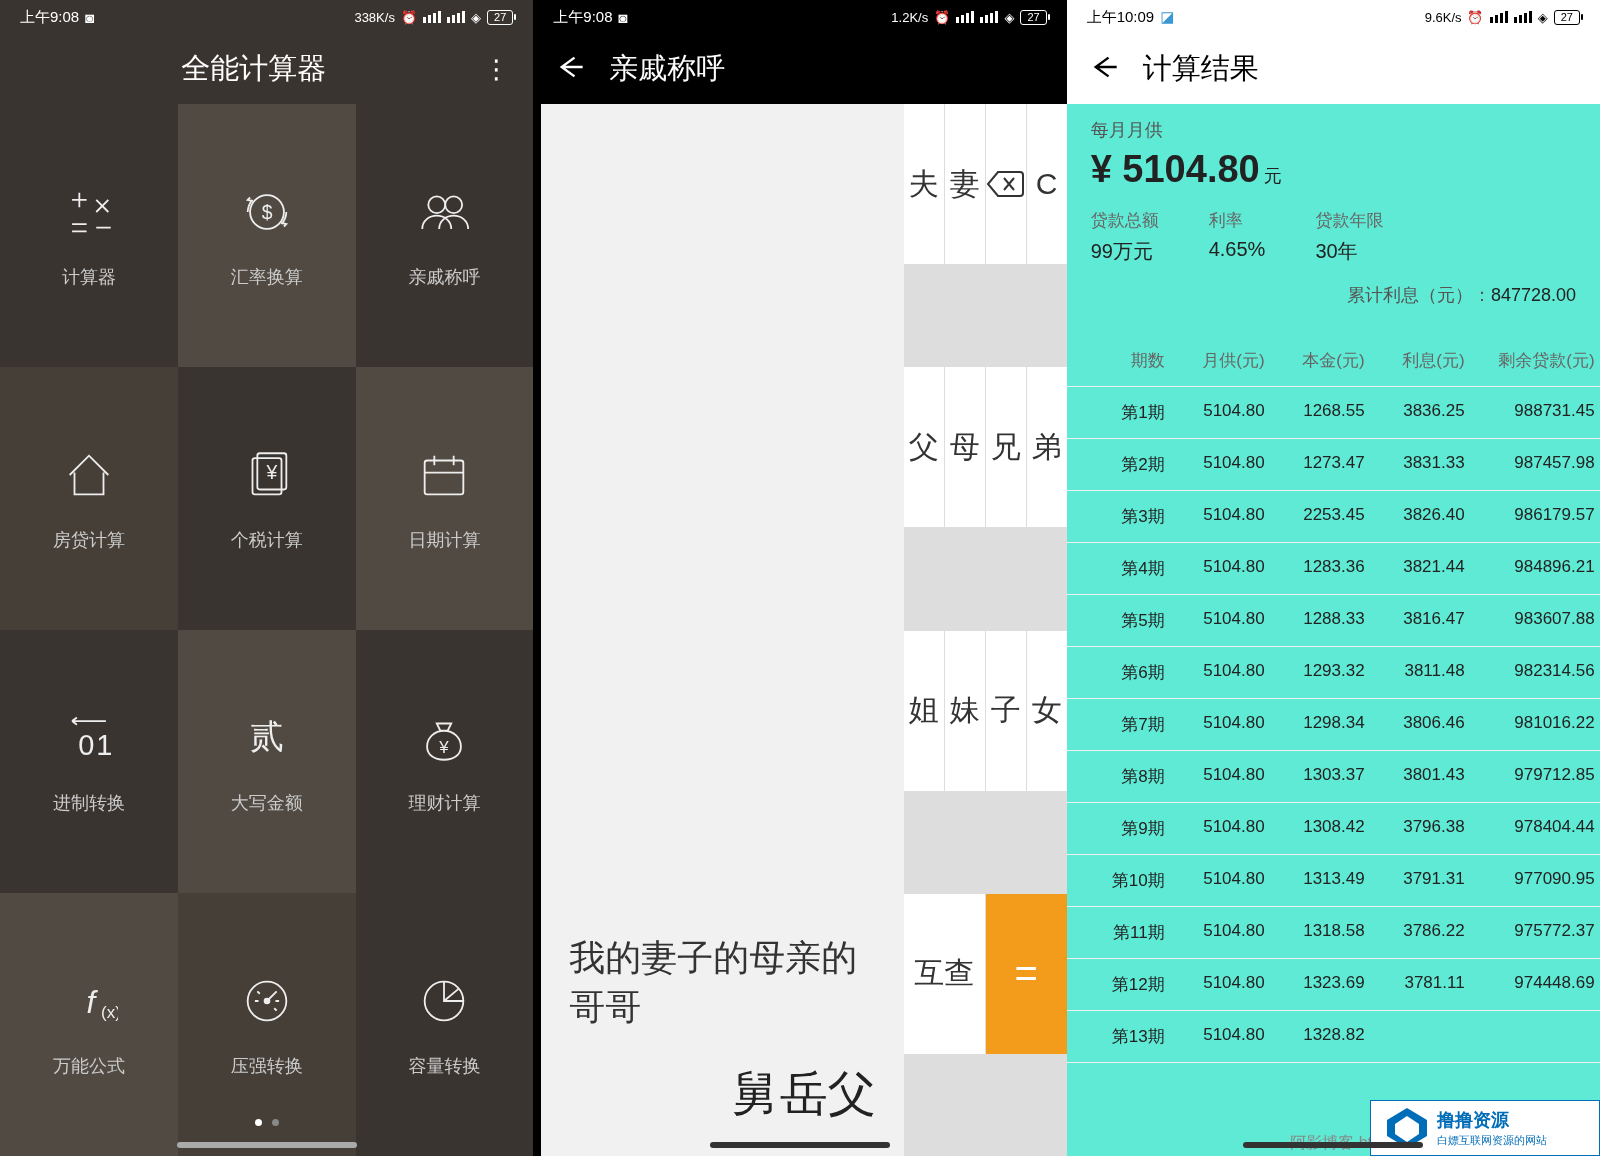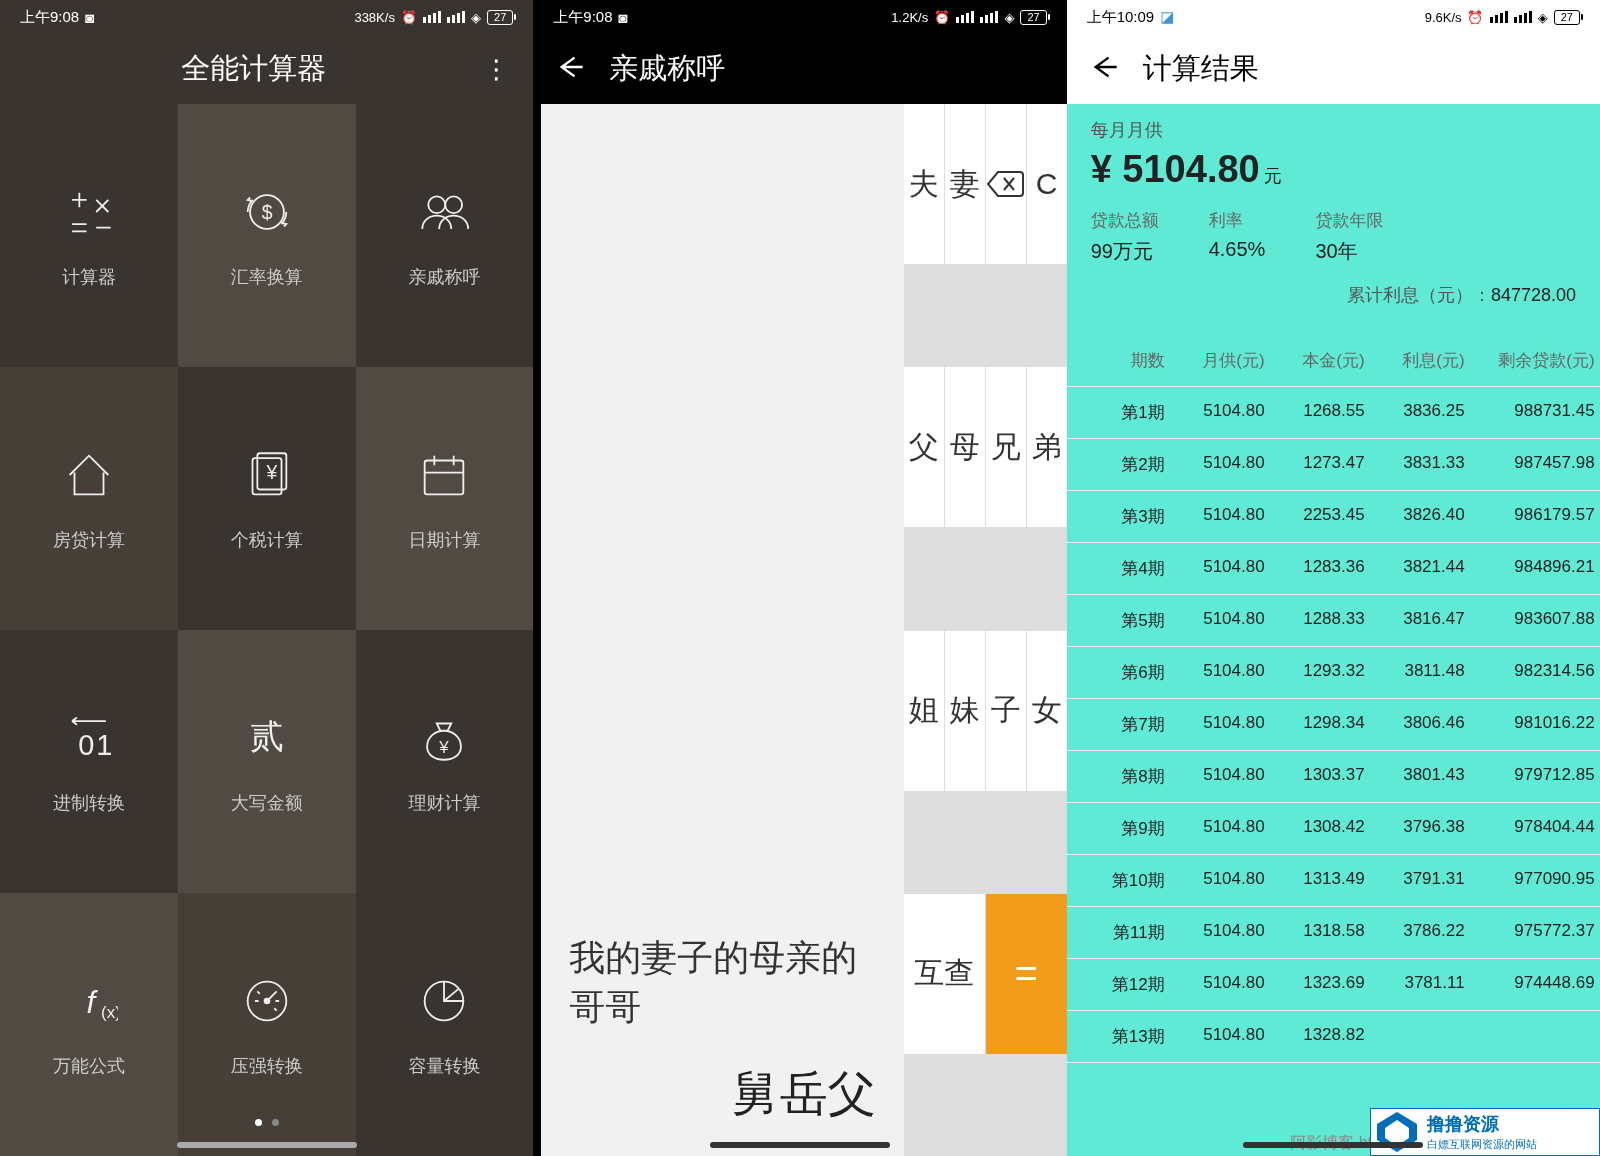--- a/index.html
+++ b/index.html
@@ -67,21 +67,21 @@
 .stat .sv { font-size:20px; margin-top:6px; }
 .totals { padding:0 24px 14px; }
 .totals div { font-size:18px; margin-bottom:14px;text-align:right; }
 .totals .tl { color:#555; display:inline-block; width:160px; }
 .table { flex:1; overflow:hidden; }
 .thead,.trow { display:grid; grid-template-columns:80px 100px 100px 100px 130px; padding:14px 18px; font-size:17px; }
 .thead { color:#666; border-bottom:1px solid #eee; }
 .trow { border-bottom:1px solid #f0f0f0; }
 .thead span,.trow span { text-align:right; }
 .thead span:first-child,.trow span:first-child { text-align:right; }
-.logo-watermark { position:absolute; bottom:0; right:0; width:230px; height:48px; background:#fff; border:1px solid #006db8; display:flex; align-items:center; padding:2px; font-size:11px; color:#006db8; overflow:hidden; }
+.logo-watermark { position:absolute; bottom:0; right:0; width:230px; height:56px; background:#fff; border:1px solid #006db8; display:flex; align-items:center; padding:12px; font-size:11px; color:#006db8; overflow:hidden; }
 .logo-watermark .lg { width:48px; height:48px; }
 .logo-watermark .txt { margin-left:6px; line-height:1.3; }
 .logo-watermark .txt b { font-size:18px; display:block; }
 .credit { position:absolute; bottom:2px; left:50%; transform:translateX(-50%); font-size:16px; color:#888; }
 </style>
 </head>
 <body>
 
 <div class="phone phone1">
   <div class="statusbar">

